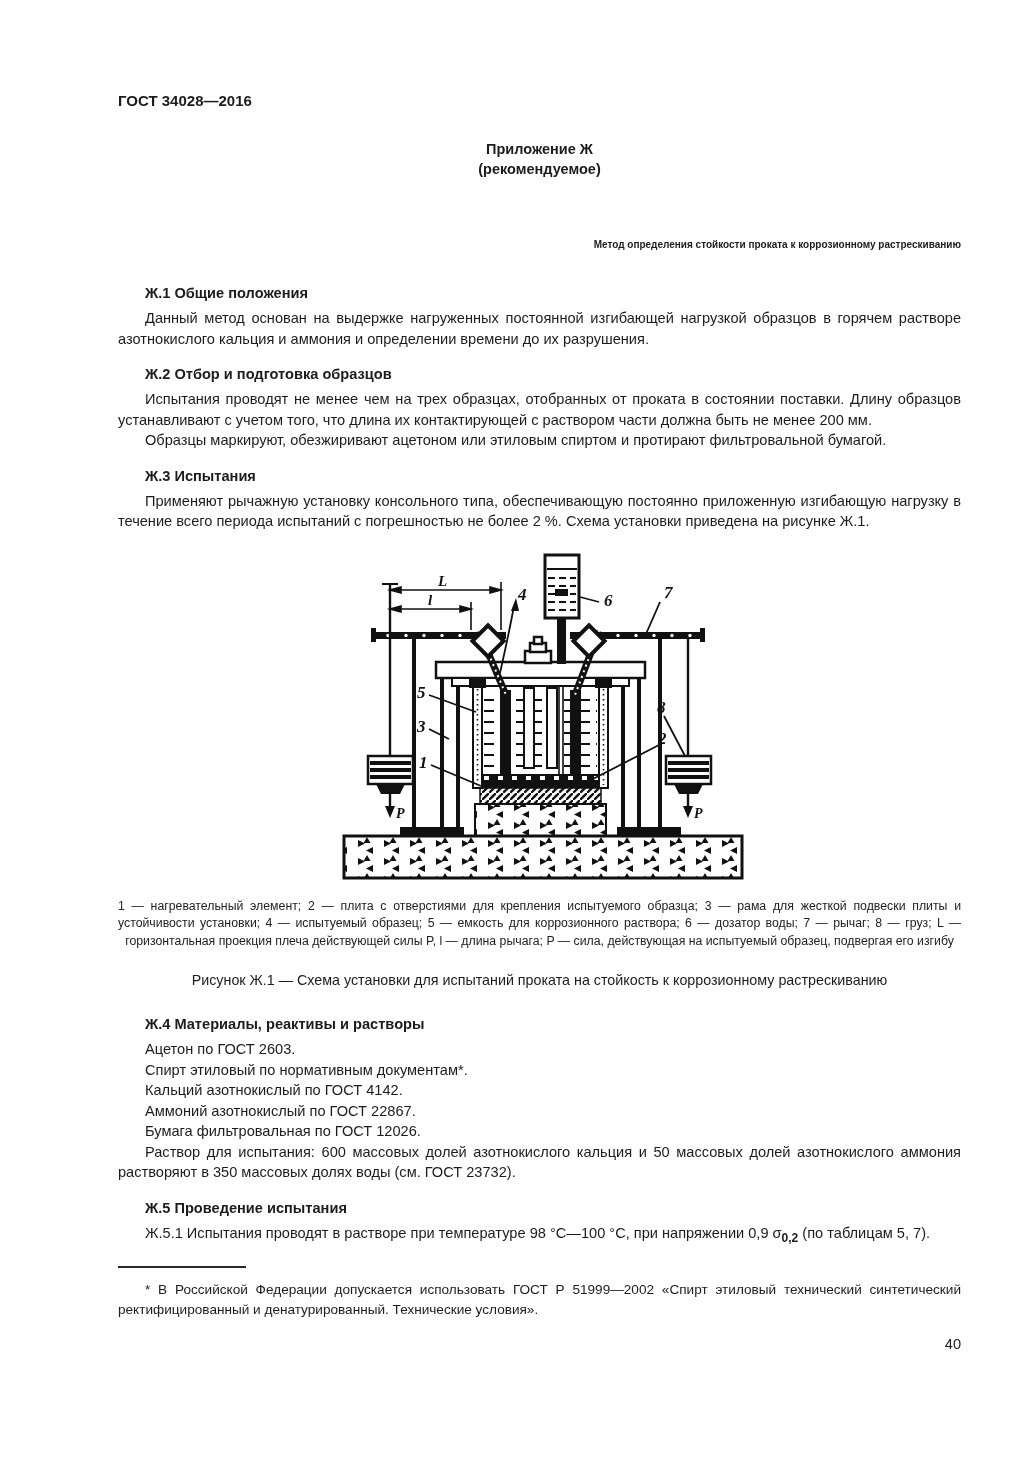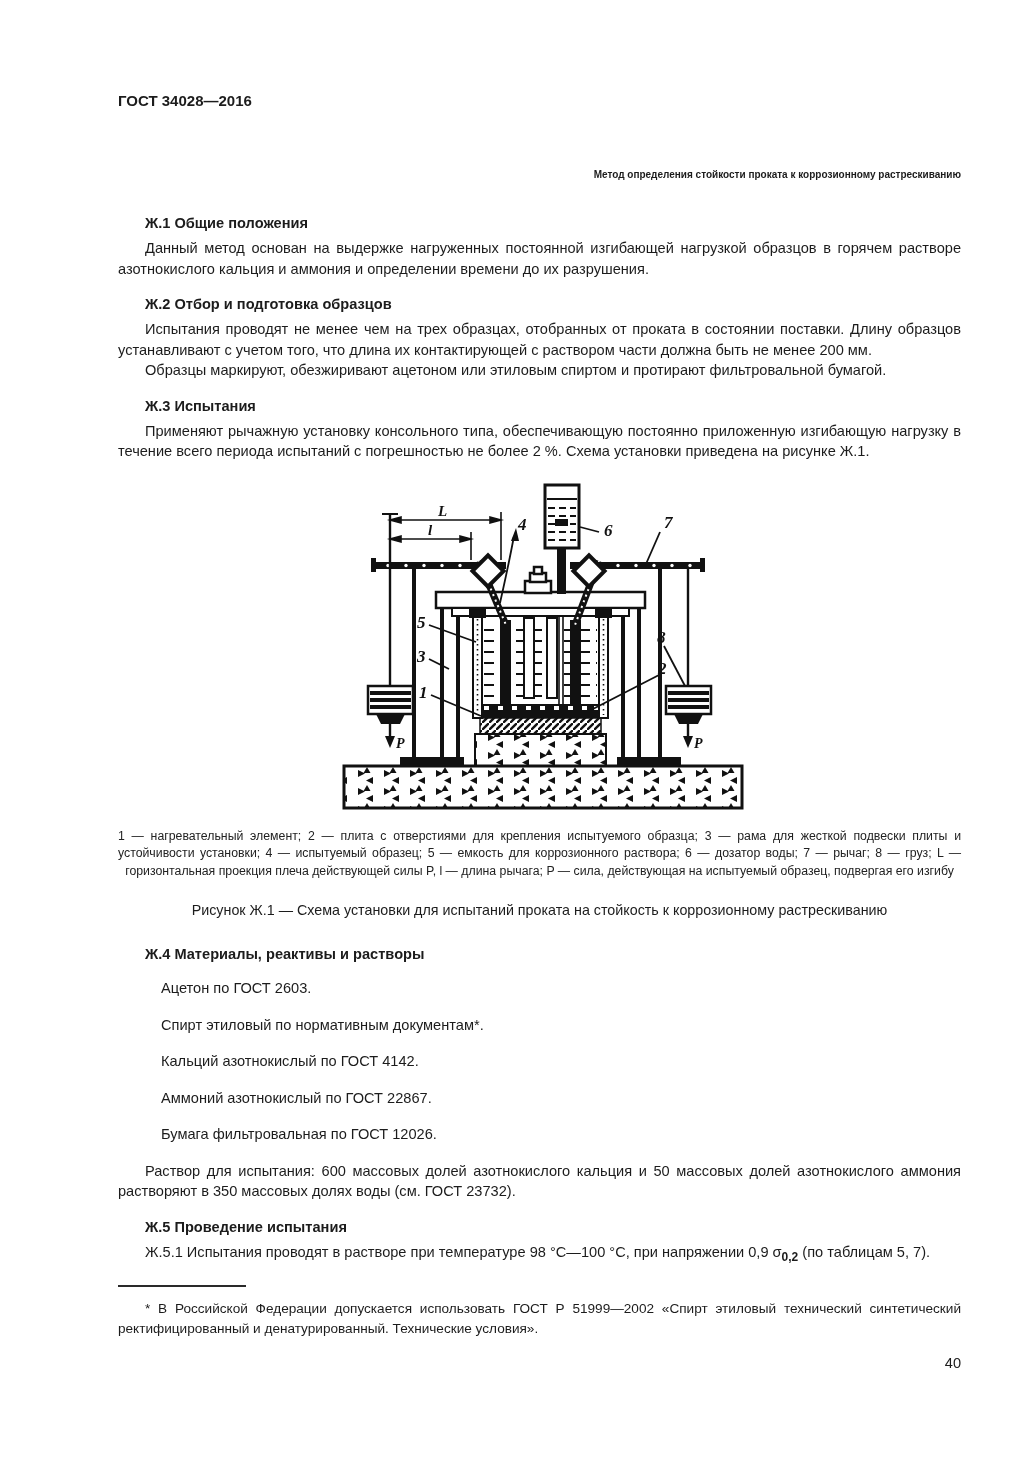--- a/index.html
+++ b/index.html
@@ -8,37 +8,41 @@
         padding:92px 72px 33px 118px;overflow:hidden;}
   .doc-header{font-size:15px;font-weight:bold;}
   .appendix{margin-top:30px;text-align:center;font-weight:bold;font-size:14.5px;line-height:20px;}
   .doc-title{margin-top:56px;text-align:right;font-weight:bold;font-size:10px;line-height:20px;}
   .sec-heading{font-size:14.6px;font-weight:bold;margin:17px 0 7px 0;padding-left:27px;}
   p.body{font-size:14.6px;line-height:20.5px;margin:0;text-align:justify;text-indent:27px;}
   .figure-wrap{margin-top:16px;margin-left:210px;width:420px;height:340px;}
   .legend{margin-top:10px;font-size:12.3px;line-height:17.5px;
           text-align:justify;text-align-last:center;color:#222;}
   .caption{margin-top:20px;text-align:center;font-size:14.3px;line-height:20px;}
-  .mat-line{font-size:14.6px;line-height:20.5px;margin:16px;text-indent:27px;}
+  .mat-line{font-size:14.6px;line-height:20.5px;margin:0;text-indent:27px;}
   .sub{font-size:12px;vertical-align:-4px;font-weight:bold;}
   .footrule{margin:18px 0 0 0;width:128px;border:none;border-top:2px solid #2a2a2a;}
   .footnote{margin-top:12px;font-size:13.6px;line-height:19.5px;text-align:justify;text-indent:27px;}
   .pageno{margin-top:17px;font-size:14.6px;text-align:right;}
   .flabel{font-family:"Liberation Serif",serif;font-style:italic;font-weight:bold;
           font-size:17px;fill:#111;}
   .flabel-sm{font-family:"Liberation Serif",serif;font-style:italic;font-weight:bold;
           font-size:14px;fill:#111;}
 </style>
 </head>
 <body>
 
 <div class="page">
 
   <div class="doc-header">ГОСТ 34028—2016</div>
 
+  <div class="appendix">
+    <div>Приложение Ж</div>
+    <div>(рекомендуемое)</div>
+  </div>
 
   <div class="doc-title">Метод определения стойкости проката к коррозионному растрескиванию</div>
 
   <div class="sec-heading" style="margin-top:30px">Ж.1 Общие положения</div>
   <p class="body">Данный метод основан на выдержке нагруженных постоянной изгибающей нагрузкой образцов в горячем растворе азотнокислого кальция и аммония и определении времени до их разрушения.</p>
 
   <div class="sec-heading">Ж.2 Отбор и подготовка образцов</div>
   <p class="body">Испытания проводят не менее чем на трех образцах, отобранных от проката в состоянии поставки. Длину образцов устанавливают с учетом того, что длина их контактирующей с раствором части должна быть не менее 200 мм.</p>
   <p class="body">Образцы маркируют, обезжиривают ацетоном или этиловым спиртом и протирают фильтровальной бумагой.</p>
 

